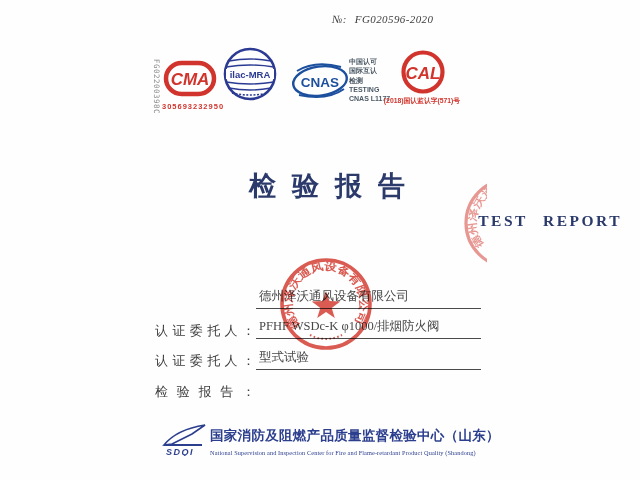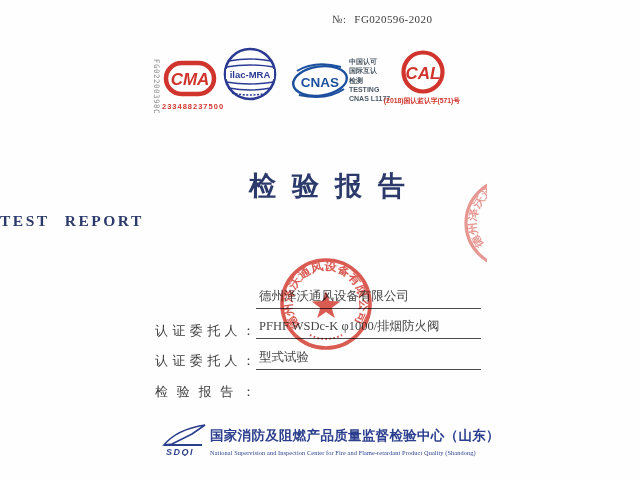--- a/index.html
+++ b/index.html
@@ -2,42 +2,42 @@
 <html><head>
 <meta charset="utf-8">
 <style>
   html,body{margin:0;padding:0;background:#ffffff;}
   .canvas{position:relative;width:640px;height:480px;background:#fefefe;overflow:hidden;
           font-family:"Liberation Serif","DejaVu Serif",serif;color:#3a3a3a;}
 
   .abs{position:absolute;}
 
   
-  .report-no{top:13px;left:332px;font-size:11px;color:#3c3c3c;letter-spacing:.4px;}
+  .report-no{top:13px;left:332px;font-size:11px;color:#3c3c3c;letter-spacing:.4px;font-style:italic;}
   .report-no .no-label{margin-right:8px;}
 
   
   .doc-code{top:82px;left:113px;width:86px;text-align:center;font-size:7.5px;color:#8a8a8a;
             font-family:"DejaVu Sans Mono",monospace;transform:rotate(90deg);letter-spacing:.5px;}
 
   
   .logo{display:block;}
   .cma-wrap{top:56px;left:162px;width:58px;text-align:center;}
   .cma-num{font-size:7.5px;color:#d0342c;letter-spacing:1px;margin-top:1px;font-family:"Liberation Sans",sans-serif;font-weight:bold;}
   .ilac-wrap{top:46px;left:222px;}
   .cnas-wrap{top:58px;left:291px;}
   .cnas-side{top:57px;left:349px;font-family:"Liberation Sans",sans-serif;font-size:7px;line-height:9.3px;color:#4c5a66;font-weight:bold;}
   .cal-wrap{top:49px;left:400px;}
   .cal-caption{top:96px;left:380px;width:84px;text-align:center;font-size:6.8px;color:#d0342c;
                font-family:"Liberation Sans",sans-serif;font-weight:bold;}
 
   
   .title-zh{top:168px;left:16px;width:622px;text-align:center;font-size:27px;font-weight:bold;
             color:#2b3a6b;letter-spacing:16px;text-indent:16px;}
-  .title-en{top:212px;left:0;width:622px;text-align:left;font-size:15.5px;font-weight:bold;
+  .title-en{top:212px;left:0;width:622px;text-align:right;font-size:15.5px;font-weight:bold;
             color:#2b3a6b;letter-spacing:2.5px;word-spacing:9px;}
 
   
   .field-row{left:155px;width:325px;height:19px;}
   .f1{top:291px;} .f2{top:321px;} .f3{top:352px;}
   .field-label{position:absolute;left:0;top:0;width:100px;font-size:13px;color:#3d3d3d;
                display:inline-block;text-align:justify;text-align-last:justify;margin-top:31px;}
   .field-value{position:absolute;left:101px;top:-3px;width:222px;height:20px;
                border-bottom:1px solid #4a4a4a;font-size:12.5px;color:#474747;
                padding-left:3px;white-space:nowrap;overflow:hidden;}
@@ -63,21 +63,21 @@
     <span class="no-label">№:</span><span>FG020596-2020</span>
   </div>
 
   <div class="abs doc-code">FG02200398C</div>
 
   <div class="abs cma-wrap">
     <svg class="logo" width="56" height="45" viewBox="0 0 56 45">
       <rect x="4" y="7" width="48" height="31" rx="15.5" fill="none" stroke="#d0342c" stroke-width="4.5"></rect>
       <text x="28" y="29" text-anchor="middle" font-family="Liberation Sans,sans-serif" font-size="17" font-weight="bold" font-style="italic" fill="#d0342c">CMA</text>
     </svg>
-    <div class="cma-num">233488237500</div>
+    <div class="cma-num">305693232950</div>
   </div>
 
   <div class="abs ilac-wrap">
     <svg class="logo" width="56" height="56" viewBox="0 0 56 56">
       <circle cx="28" cy="28" r="25" fill="none" stroke="#2b3a92" stroke-width="2.6"></circle>
       <path d="M7,15 Q28,11 49,15" fill="none" stroke="#2b3a92" stroke-width="1.4"></path>
       <path d="M4,21 Q28,17 52,21" fill="none" stroke="#2b3a92" stroke-width="1.4"></path>
       <path d="M4,36 Q28,40 52,36" fill="none" stroke="#2b3a92" stroke-width="1.4"></path>
       <path d="M7,42 Q28,46 49,42" fill="none" stroke="#2b3a92" stroke-width="1.4"></path>
       <path d="M10,47 Q28,51 46,47" fill="none" stroke="#2b3a92" stroke-width="1.6" stroke-dasharray="2 1.6"></path>

